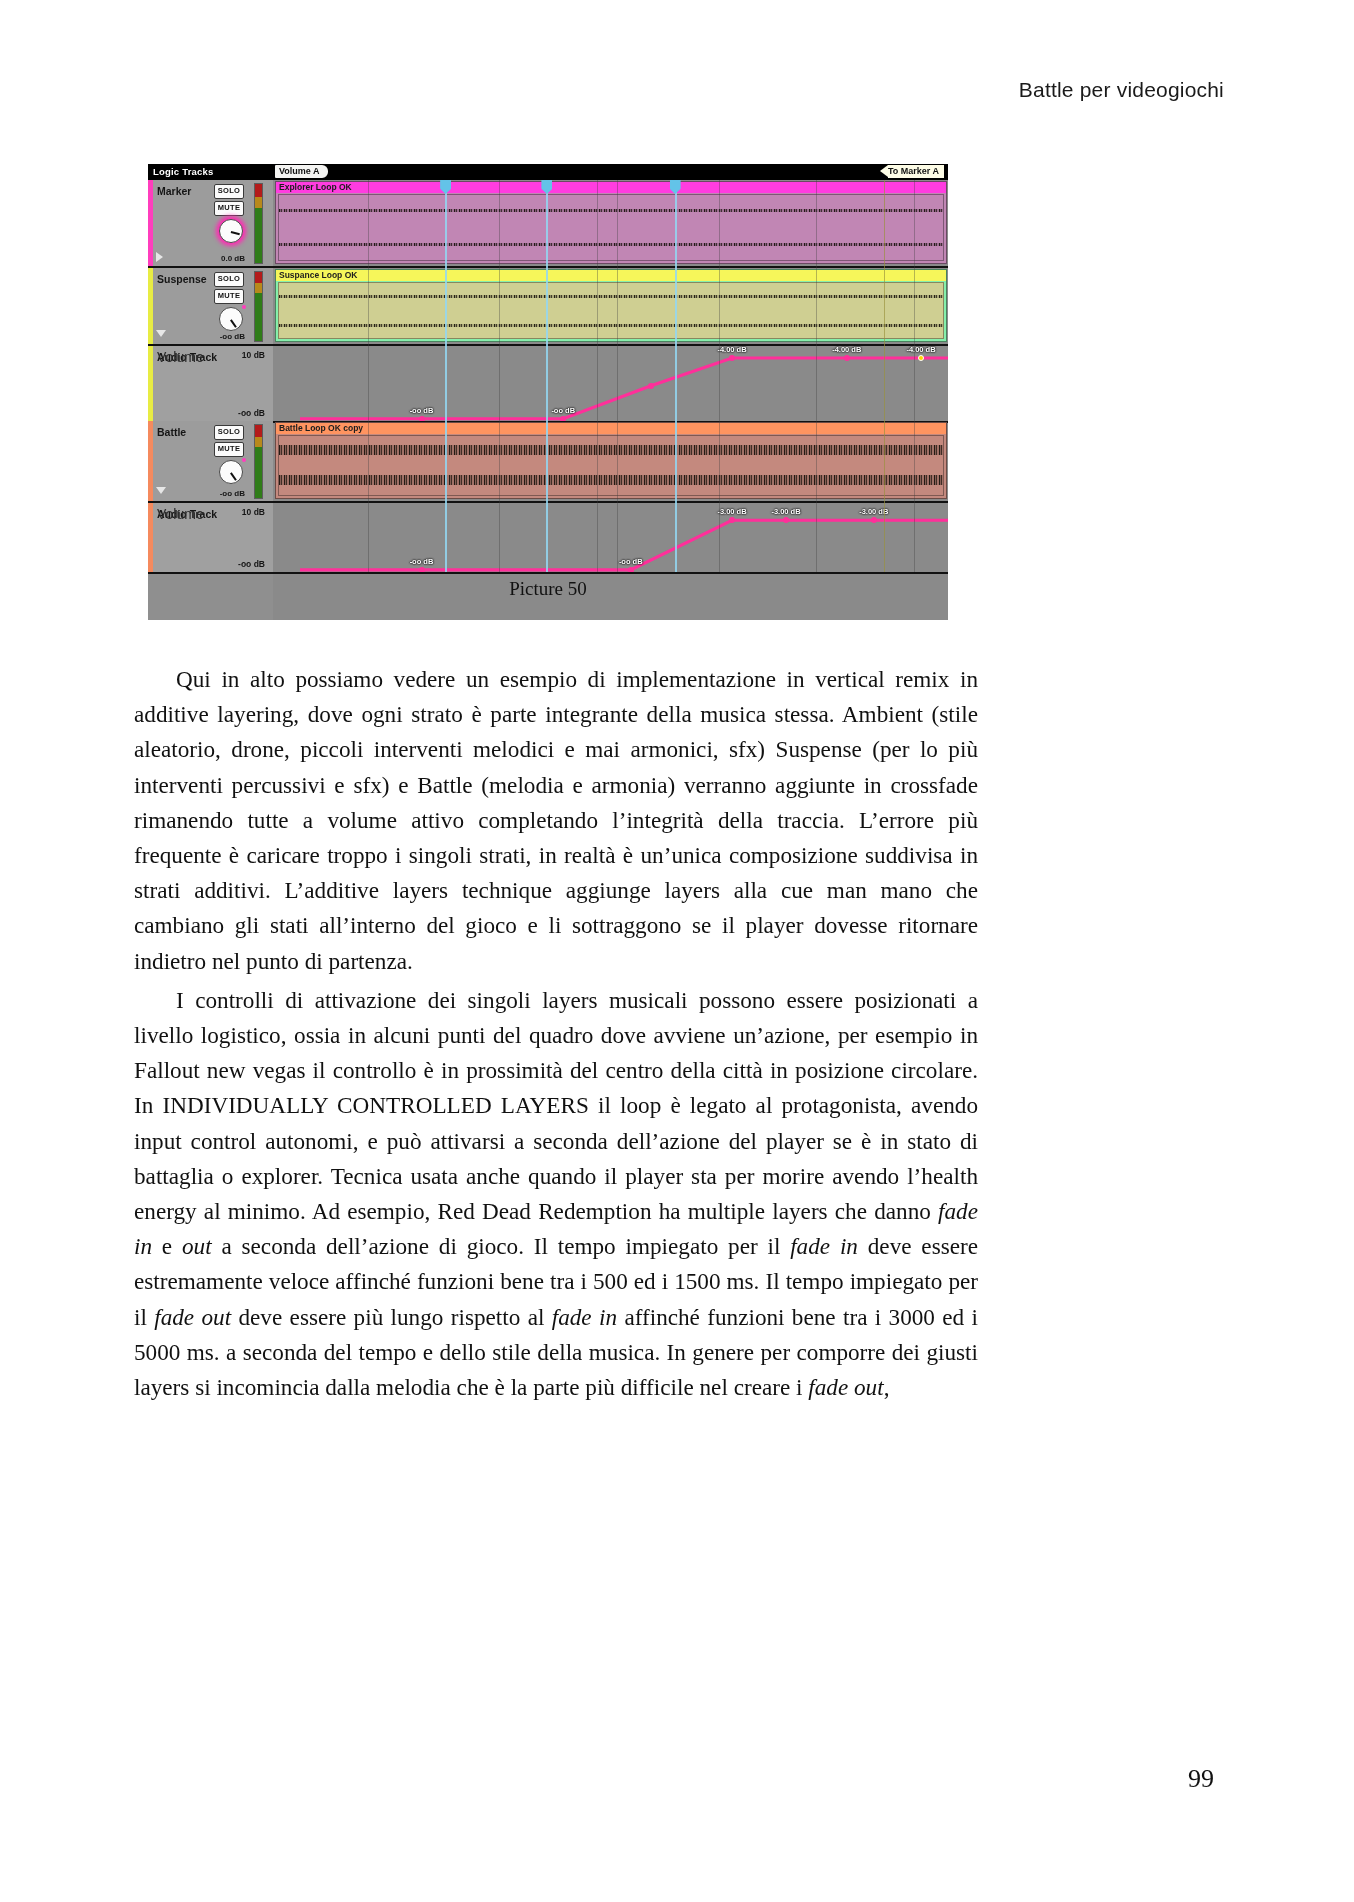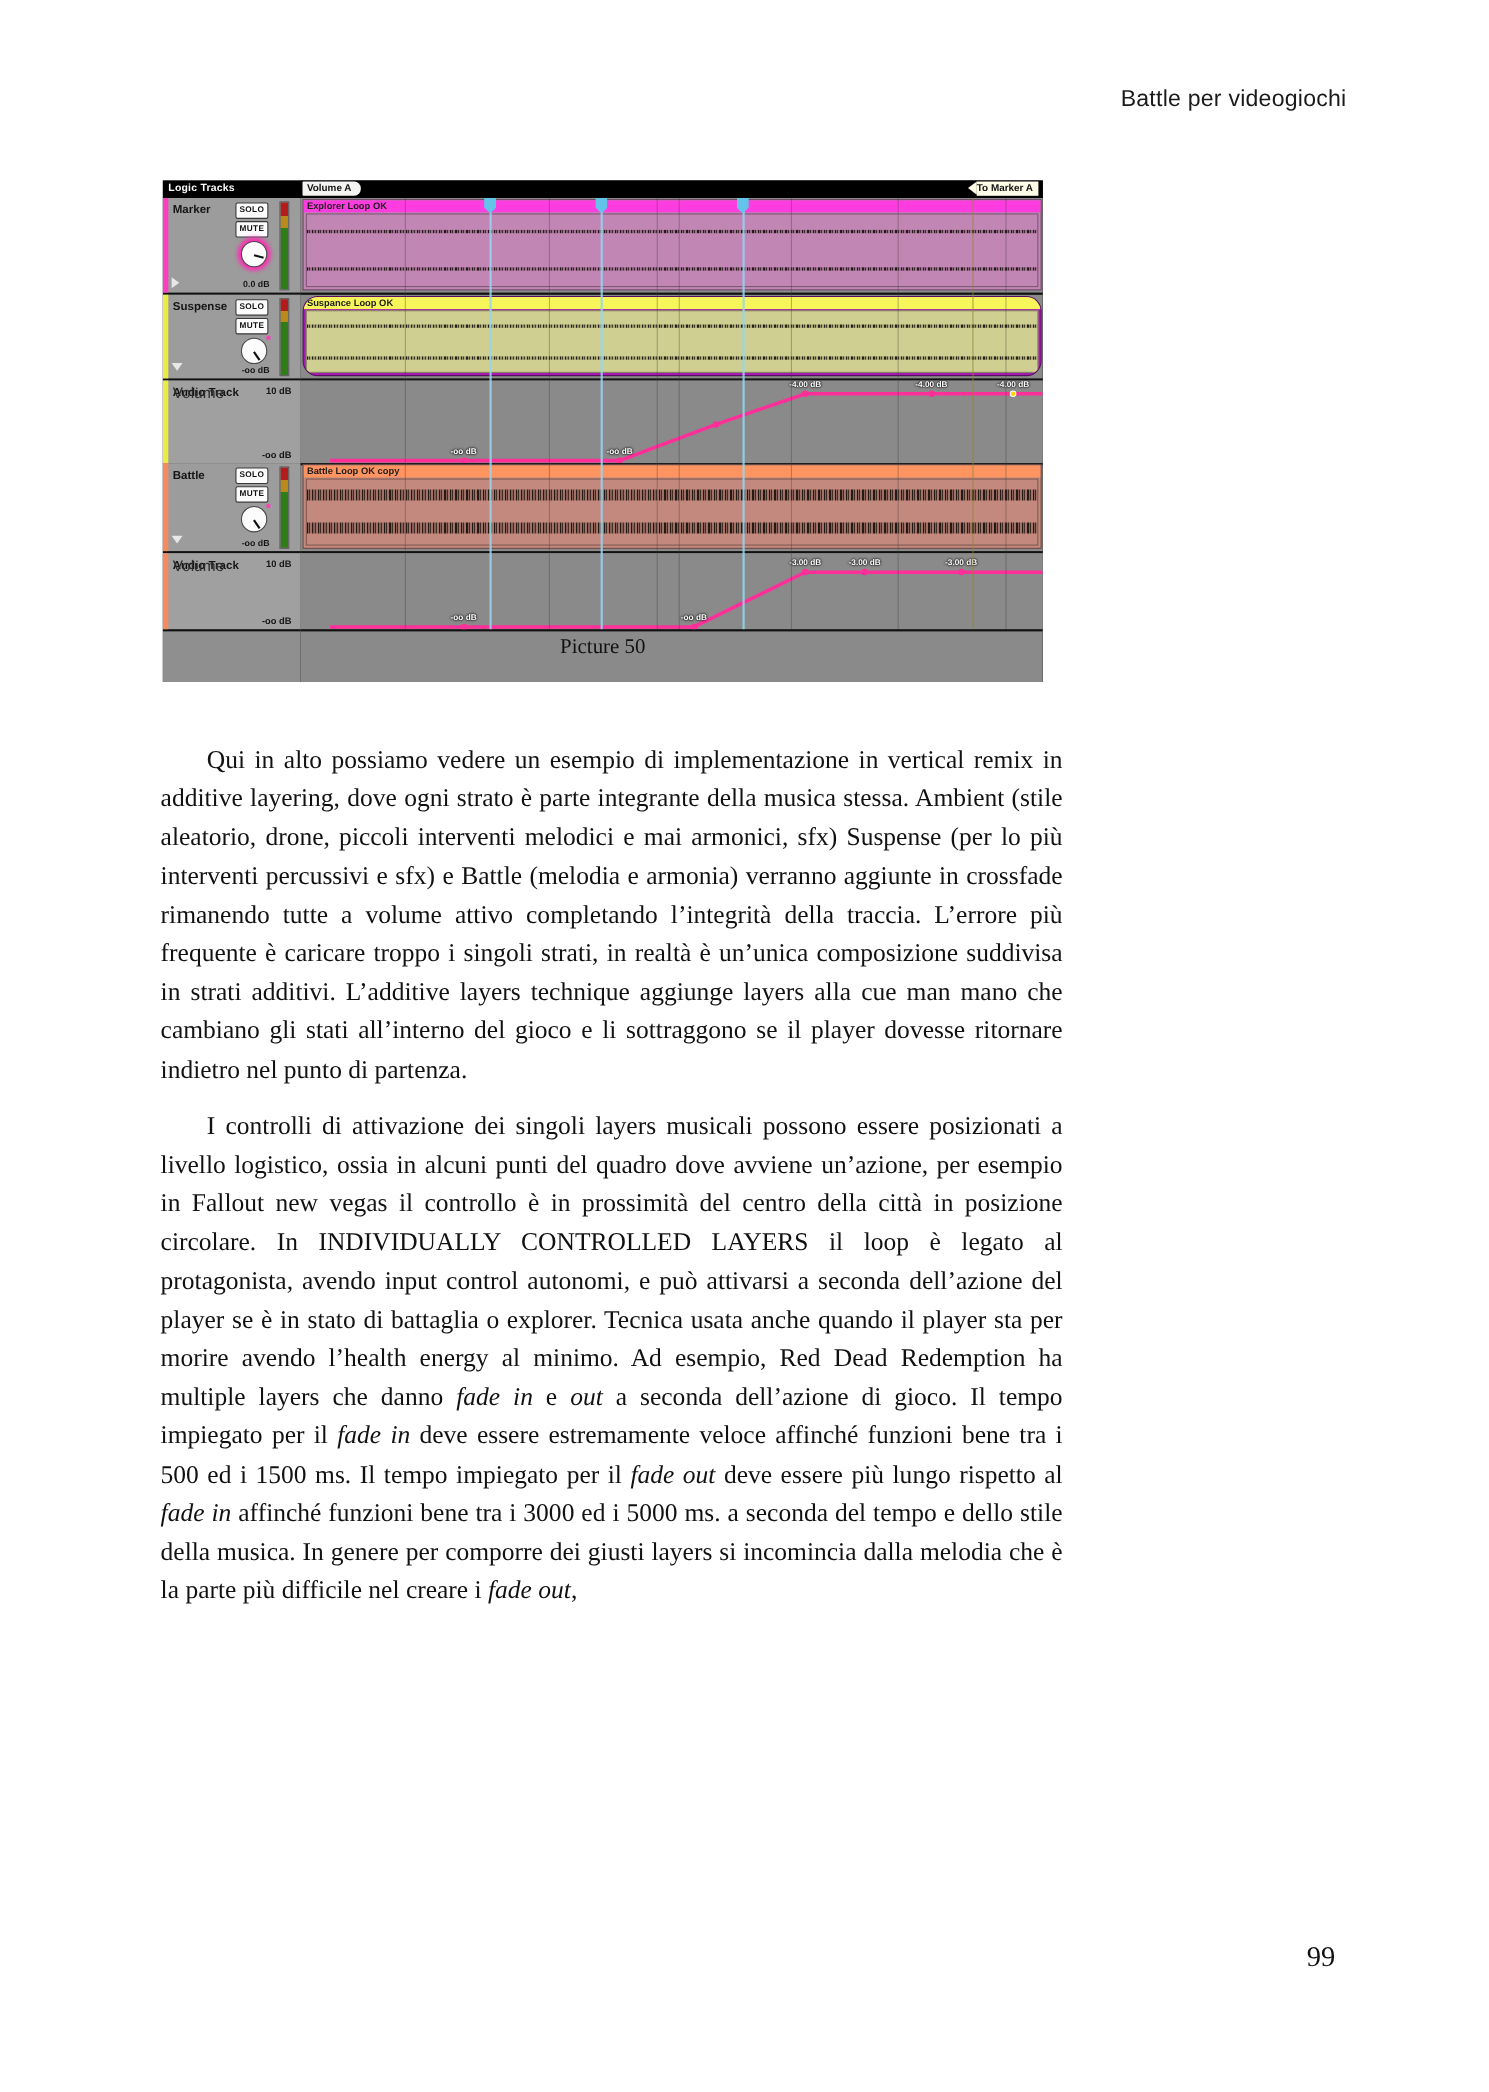--- a/index.html
+++ b/index.html
@@ -209,21 +209,21 @@
   
   .body-col {
     position:absolute;
     left:130px; top:658px; width:852px;
     font-family:"Liberation Serif", serif;
     font-size:23.2px;
     line-height:35.2px;
     text-align:justify;
     color:#111;
   }
-  .body-col p { margin:16px; text-indent:42px; }
+  .body-col p { margin:4px; text-indent:42px; }
   .body-col p + p { margin-top:0; }
   .body-col i { font-style:italic; }
 
   .folio {
     position:absolute;
     right:140px; bottom:108px;
     font-family:"Liberation Serif", serif;
     font-size:26px;
     color:#111;
   }
@@ -275,21 +275,21 @@
         <div class="btn-sq" style="top: 21px;">MUTE</div>
         <div class="knob" style="top: 39px;">
           <div class="needle" style="transform: rotate(55deg);"></div>
         </div>
         <div class="knob-dot" style="right: 27px; top: 37px;"></div>
         <div class="db-lbl" style="top: 64px;">-oo dB</div>
         <div class="meter" style="top: 3px; height: 69px;"></div>
         <div class="tri down" style="top: 62px;"></div>
       </div>
       <div class="lane" style="top: 104px; height: 78px;">
-        <div class="region" style="background: #a21caf; border-radius: 14px;">
+        <div class="region" style="background: #86efac;">
           <div class="region-title" style="background: rgb(246, 246, 90);">Suspance Loop OK</div>
           <div class="region-body" style="background: rgb(207, 207, 146);">
             <div class="wavelineA" style="top: 22%;"></div>
             <div class="wavelineB" style="top: 74%;"></div>
           </div>
         </div>
       </div>
       <div class="auto-head" style="top: 182px; height: 75px;">
         <div class="trk-colorbar" style="background: rgb(232, 236, 68);"></div>
         <div class="trk-name">Audio Track</div>

